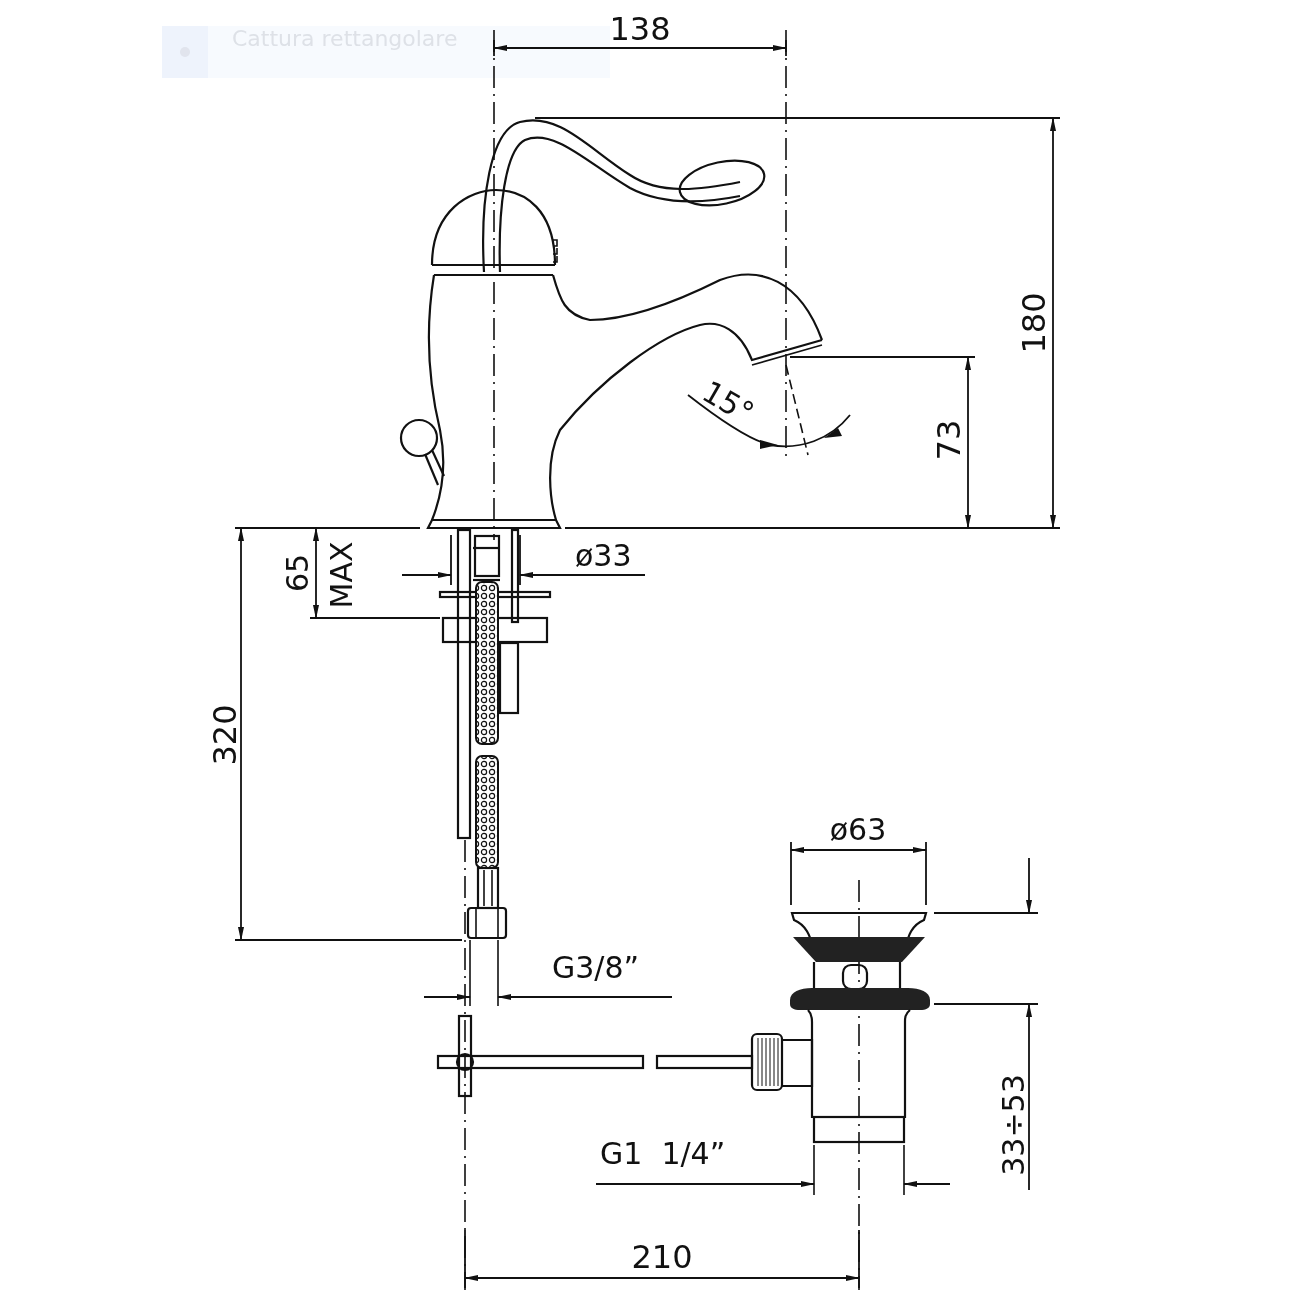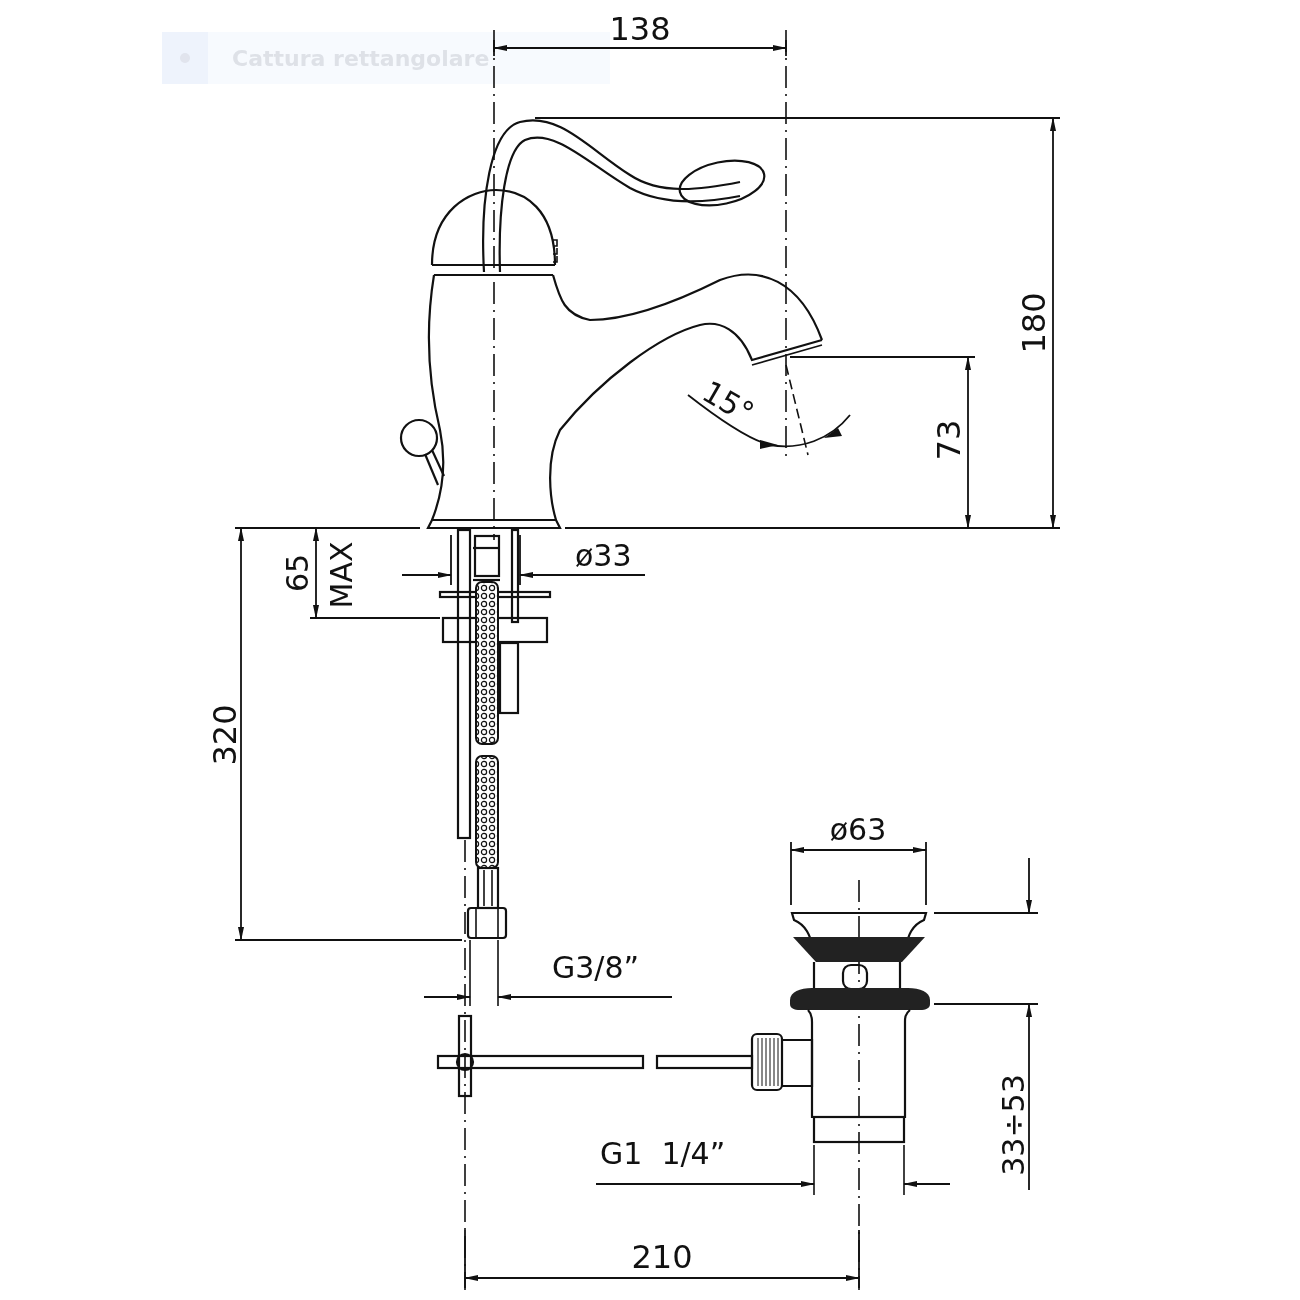--- a/index.html
+++ b/index.html
@@ -1,21 +1,21 @@
 <!DOCTYPE html>
 <html><head>
   <meta charset="utf-8">
   <style>
     html, body { margin: 0; padding: 0; background: #ffffff; }
     body { width: 1300px; height: 1300px; position: relative; overflow: hidden;
            font-family: "DejaVu Sans", sans-serif; }
     #canvas { position: absolute; left: 0; top: 0; width: 1300px; height: 1300px; }
     .overlay {
-      position: absolute; left: 162px; top: 32px; width: 448px; height: 52px;
-      background: rgba(232, 240, 252, 0.35); display: flex; align-items: center; font-weight: bold;
+      position: absolute; left: 162px; top: 26px; width: 448px; height: 52px;
+      background: rgba(232, 240, 252, 0.35); display: flex; align-items: flex-start;
     }
     .overlay .dot-box { width: 46px; height: 52px; background: rgba(220,230,248,0.35);
       display:flex; align-items:center; justify-content:center; }
     .overlay .dot { width: 10px; height: 10px; border-radius: 50%; background: rgba(200,200,210,0.35); }
     .overlay .label { margin-left: 24px; font-size: 22px; color: rgba(190,195,205,0.45);
       font-family: "DejaVu Sans", sans-serif; }
     svg text { font-family: "DejaVu Sans", sans-serif; fill: #111; }
     .ln { stroke: #111; stroke-width: 2.2; fill: none; }
     .th { stroke: #111; stroke-width: 1.6; fill: none; }
     .ctr { stroke: #111; stroke-width: 1.6; fill: none; stroke-dasharray: 22 6 2 6; }

